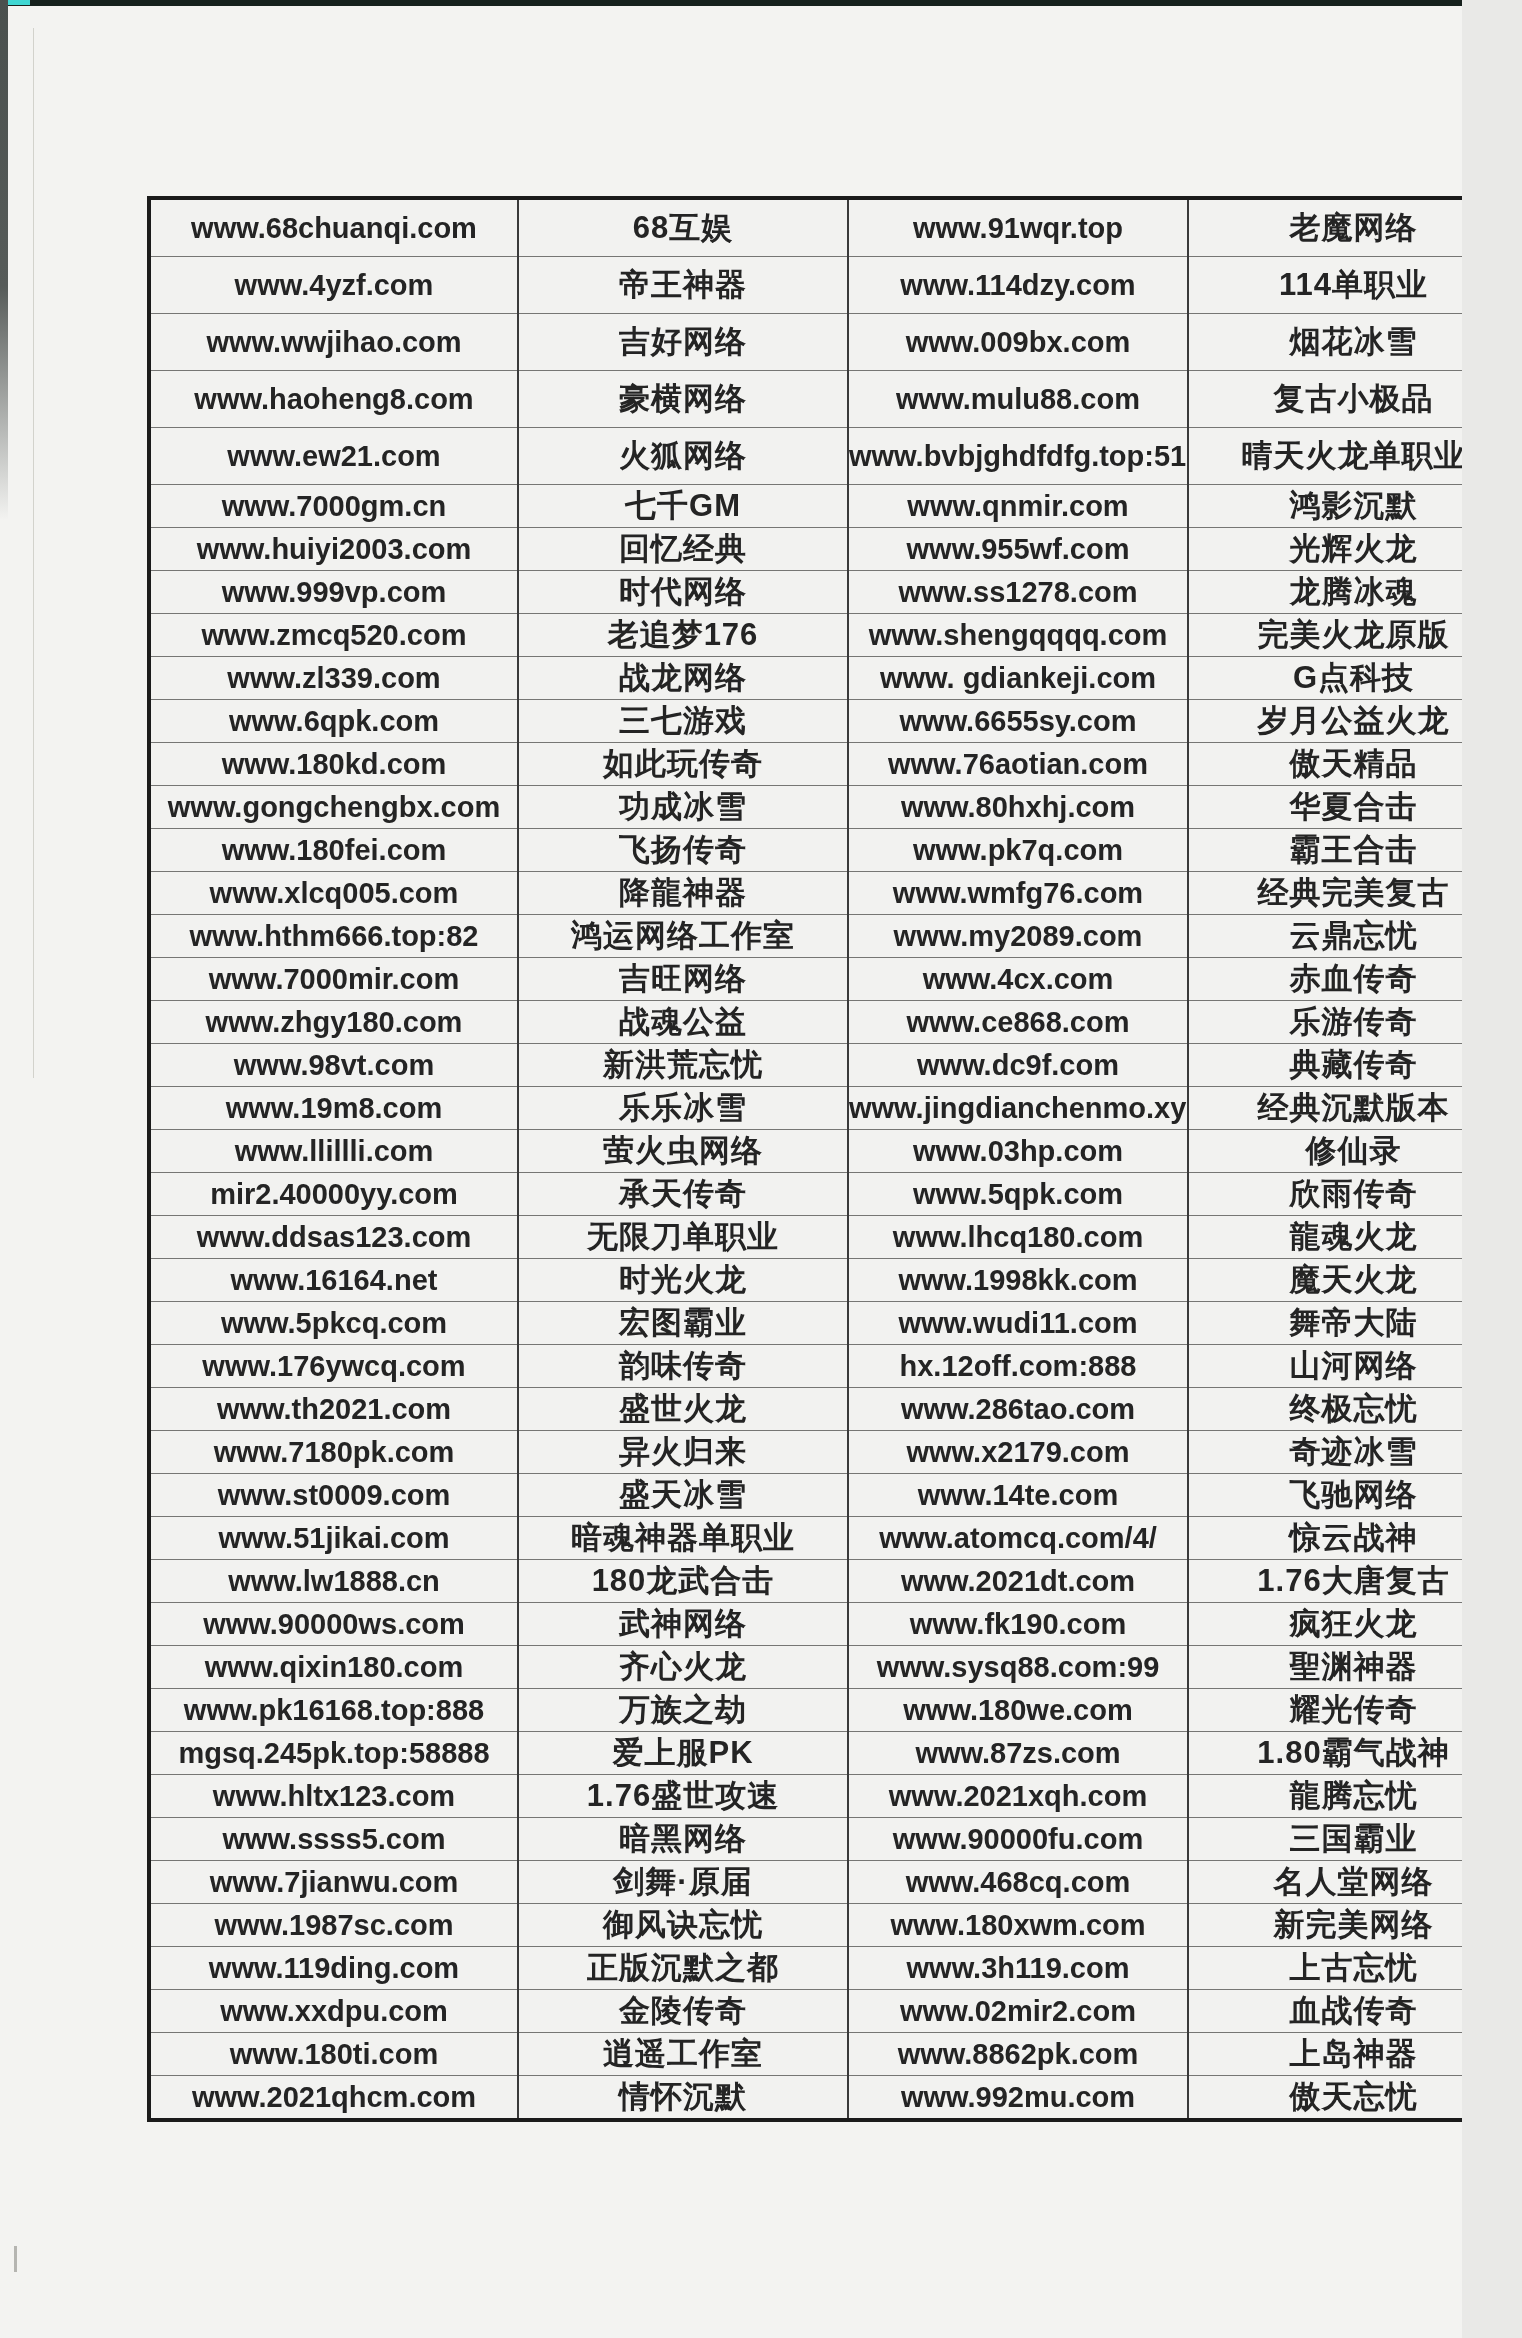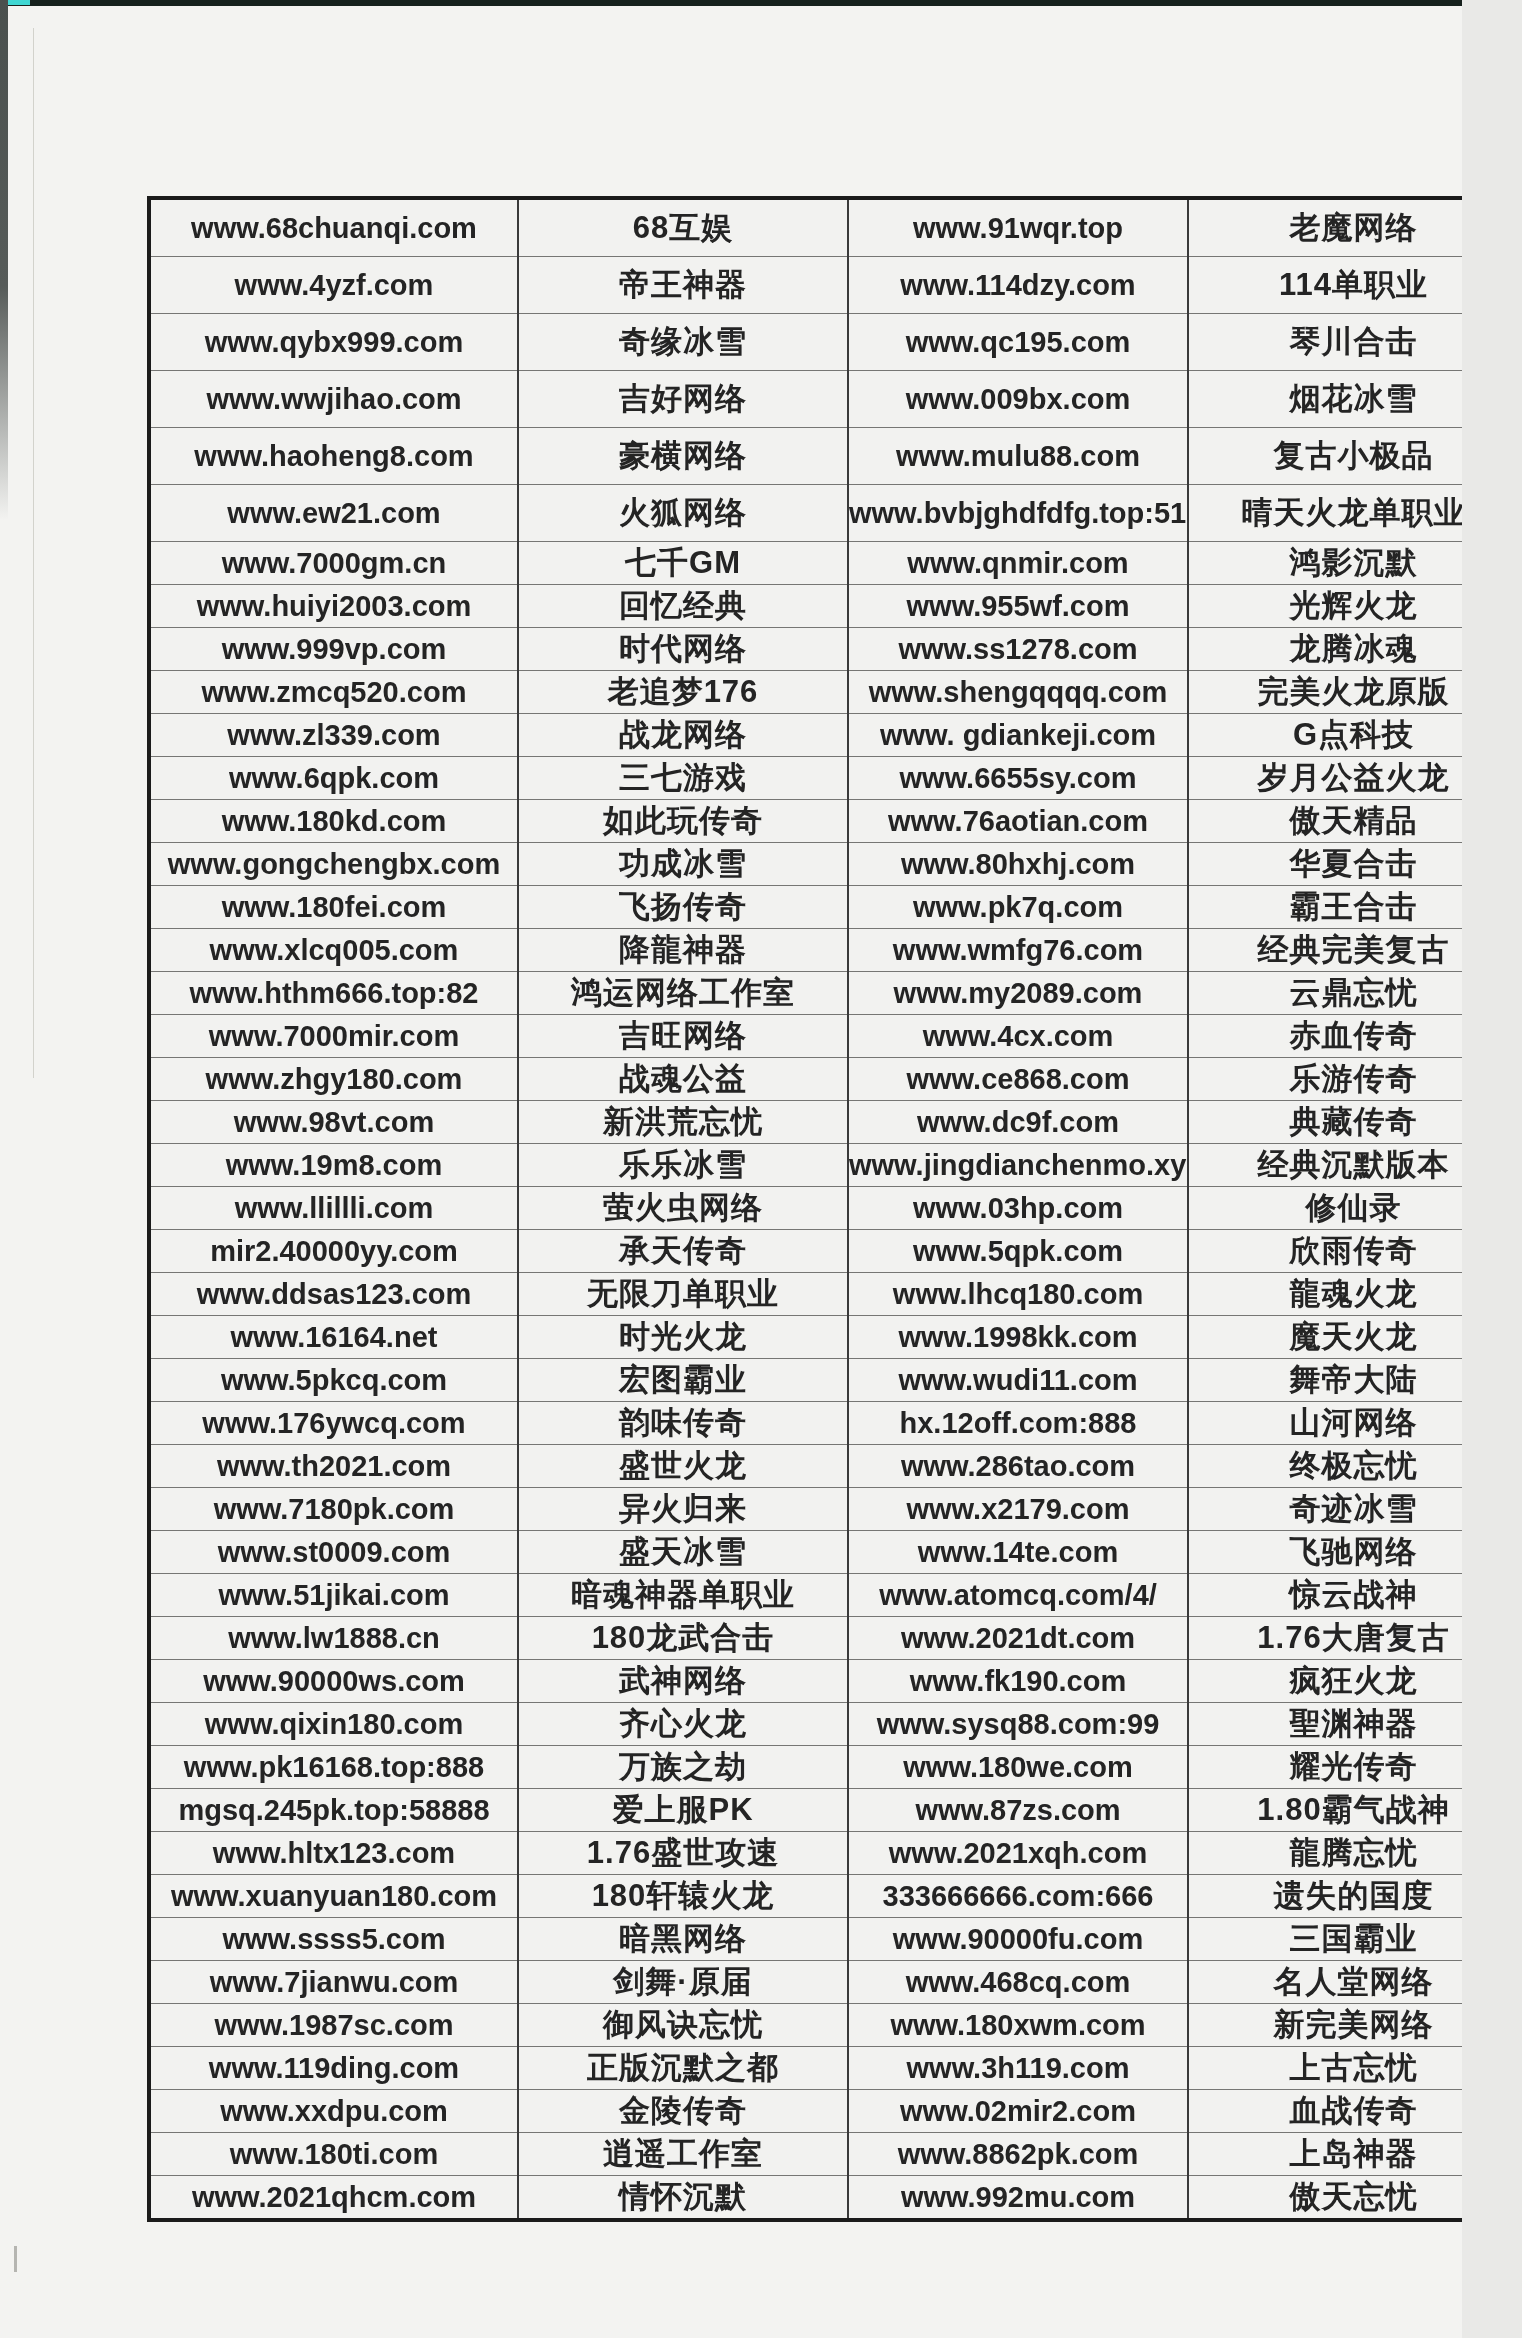--- a/index.html
+++ b/index.html
@@ -99,26 +99,20 @@
           <td class="url-cell sep">www.91wqr.top</td>
           <td class="name-cell sep">老魔网络</td>
         </tr>
         <tr class="tall">
           <td class="url-cell">www.4yzf.com</td>
           <td class="name-cell sep">帝王神器</td>
           <td class="url-cell sep">www.114dzy.com</td>
           <td class="name-cell sep">114单职业</td>
         </tr>
         <tr class="tall">
-          <td class="url-cell">www.qybx999.com</td>
-          <td class="name-cell sep">奇缘冰雪</td>
-          <td class="url-cell sep">www.qc195.com</td>
-          <td class="name-cell sep">琴川合击</td>
-        </tr>
-        <tr class="tall">
           <td class="url-cell">www.wwjihao.com</td>
           <td class="name-cell sep">吉好网络</td>
           <td class="url-cell sep">www.009bx.com</td>
           <td class="name-cell sep">烟花冰雪</td>
         </tr>
         <tr class="tall">
           <td class="url-cell">www.haoheng8.com</td>
           <td class="name-cell sep">豪横网络</td>
           <td class="url-cell sep">www.mulu88.com</td>
           <td class="name-cell sep">复古小极品</td>
@@ -307,26 +301,20 @@
           <td class="url-cell">mgsq.245pk.top:58888</td>
           <td class="name-cell sep">爱上服PK</td>
           <td class="url-cell sep">www.87zs.com</td>
           <td class="name-cell sep">1.80霸气战神</td>
         </tr>
         <tr>
           <td class="url-cell">www.hltx123.com</td>
           <td class="name-cell sep">1.76盛世攻速</td>
           <td class="url-cell sep">www.2021xqh.com</td>
           <td class="name-cell sep">龍腾忘忧</td>
-        </tr>
-        <tr>
-          <td class="url-cell">www.xuanyuan180.com</td>
-          <td class="name-cell sep">180轩辕火龙</td>
-          <td class="url-cell sep">333666666.com:666</td>
-          <td class="name-cell sep">遗失的国度</td>
         </tr>
         <tr>
           <td class="url-cell">www.ssss5.com</td>
           <td class="name-cell sep">暗黑网络</td>
           <td class="url-cell sep">www.90000fu.com</td>
           <td class="name-cell sep">三国霸业</td>
         </tr>
         <tr>
           <td class="url-cell">www.7jianwu.com</td>
           <td class="name-cell sep">剑舞·原届</td>

